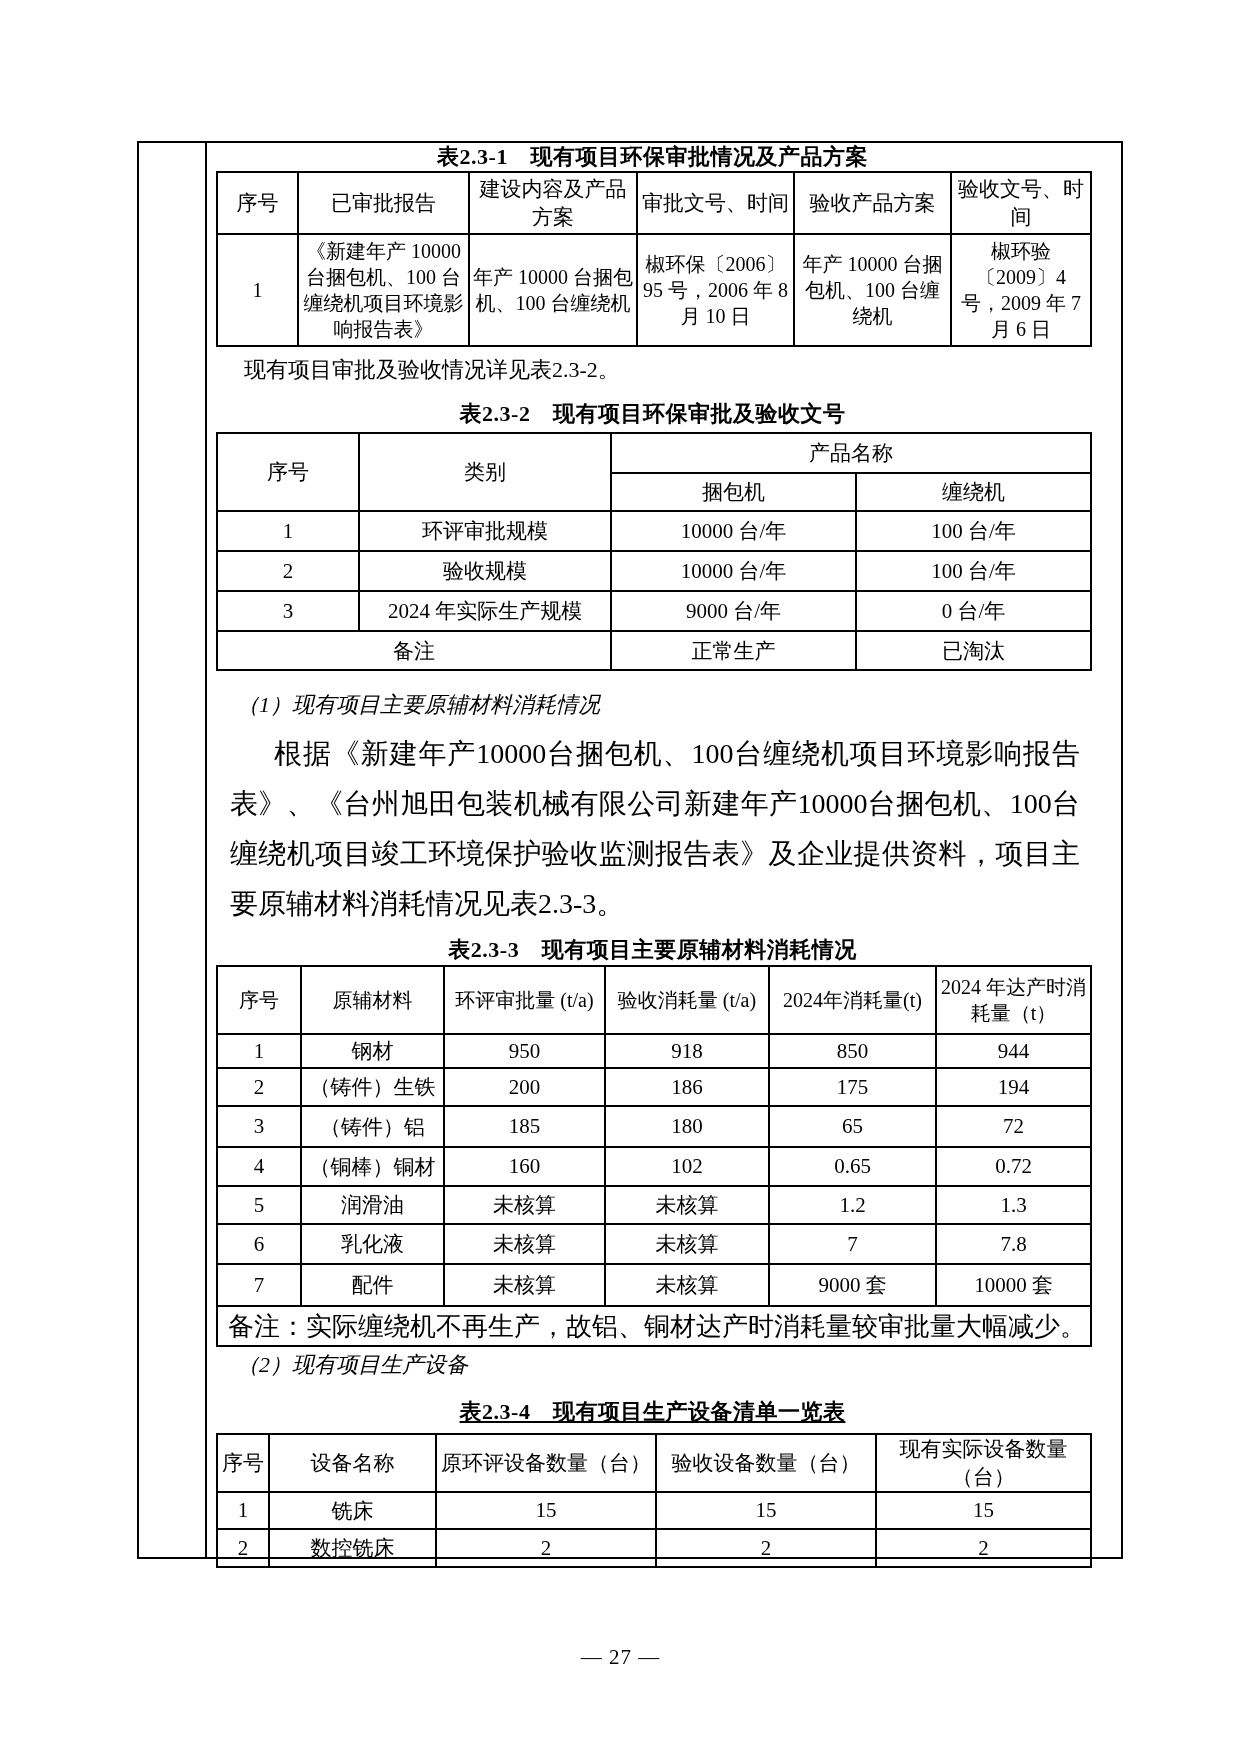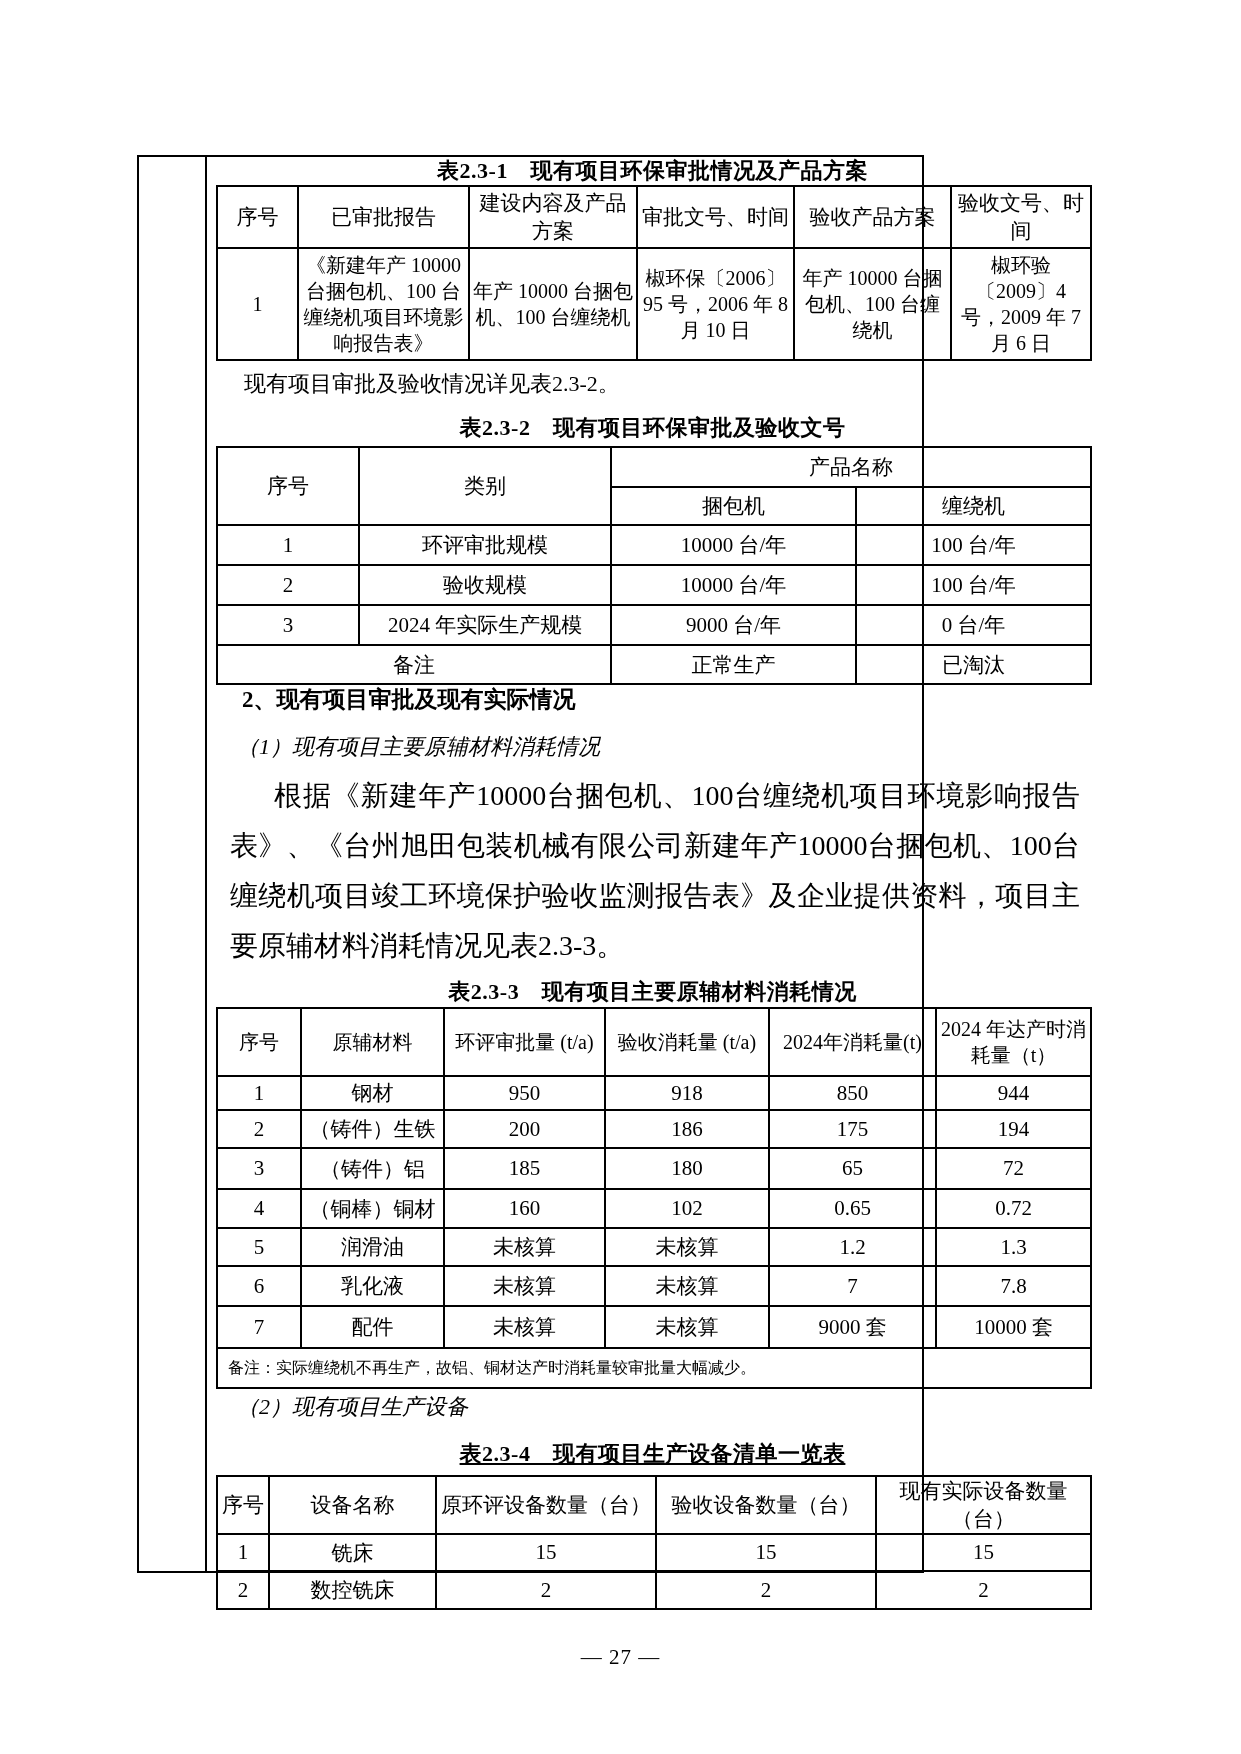--- a/index.html
+++ b/index.html
@@ -1,29 +1,29 @@
 <!DOCTYPE html>
 <html><head>
 <meta charset="utf-8">
 <style>
   html,body{margin:0;padding:0;background:#ffffff;}
   .page{position:relative;width:1241px;height:1754px;background:#fff;color:#000;
         font-family:"Liberation Serif","DejaVu Serif",serif;overflow:hidden;}
-  .frame{position:absolute;left:137px;top:155px;width:787px;height:1418px;border:2px solid #000;box-sizing:border-box;padding-left:16px;}
+  .frame{position:absolute;left:137px;top:141px;width:986px;height:1418px;border:2px solid #000;box-sizing:border-box;padding-left:16px;}
   .side-col{position:absolute;left:0;top:0;bottom:0;width:66px;border-right:2px solid #000;}
   .content{position:absolute;left:68px;top:0;width:891px;height:100%;}
   .caption{height:28px;line-height:28px;text-align:center;font-weight:bold;font-size:22px;letter-spacing:0.5px;}
   .tbl{border-collapse:collapse;table-layout:fixed;margin-left:9px;width:874px;font-size:21px;}
   .tbl td,.tbl th{border:2px solid #000;text-align:center;vertical-align:middle;
         padding:0 2px;font-weight:normal;overflow:hidden;box-sizing:border-box;}
   .t1 td.data{font-size:20px;line-height:26px;}
   .t1 th{line-height:28px;}
   .t3 th{font-size:20px;line-height:26px;}
   .bk{word-break:break-all;}
-  .note-cell{text-align:left !important;padding-left:10px !important;font-size:16px;}
+  .note-cell{text-align:left !important;padding-left:10px !important;font-size:26px;}
   .para{font-size:22px;height:30px;line-height:30px;}
   .p-indent{padding-left:37px;}
   .heading{font-size:23px;font-weight:bold;height:26px;line-height:26px;padding-left:35px;}
   .item{font-size:22px;height:26px;line-height:26px;padding-left:30px;font-style:italic;}
   .body-para{font-size:28px;line-height:50px;text-align:justify;margin:0 18px 0 23px;text-indent:44px;}
   .page-number{position:absolute;left:0;top:1645px;width:100%;text-align:center;
         font-size:21px;letter-spacing:1px;}
   .mt8{margin-top:8px;}.mt15{margin-top:15px;}.mt4{margin-top:4px;}.mt2{margin-top:2px;}
   .mt21{margin-top:21px;}.mt11{margin-top:11px;}.mt7{margin-top:7px;}.mt1{margin-top:1px;}
   .mt5{margin-top:5px;}.mt19{margin-top:19px;}.mt20{margin-top:20px;text-decoration:underline;}
@@ -105,21 +105,20 @@
           <td>0 台/年</td>
         </tr>
         <tr style="height:39px">
           <td colspan="2">备注</td>
           <td>正常生产</td>
           <td>已淘汰</td>
         </tr>
       </tbody>
         </table>
 
-      <div class="heading mt2">2、现有项目审批及现有实际情况</div>
       <div class="item mt21">（1）现有项目主要原辅材料消耗情况</div>
       <div class="body-para mt11">根据《新建年产10000台捆包机、100台缠绕机项目环境影响报告表》、《台州旭田包装机械有限公司新建年产10000台捆包机、100台缠绕机项目竣工环境保护验收监测报告表》及企业提供资料，项目主要原辅材料消耗情况见表2.3-3。</div>
 
       <div class="caption mt7">表2.3-3　现有项目主要原辅材料消耗情况</div>
       <table class="tbl t3 mt1">
         <colgroup>
             <col style="width:84px">
             <col style="width:143px">
             <col style="width:161px">
             <col style="width:164px">

